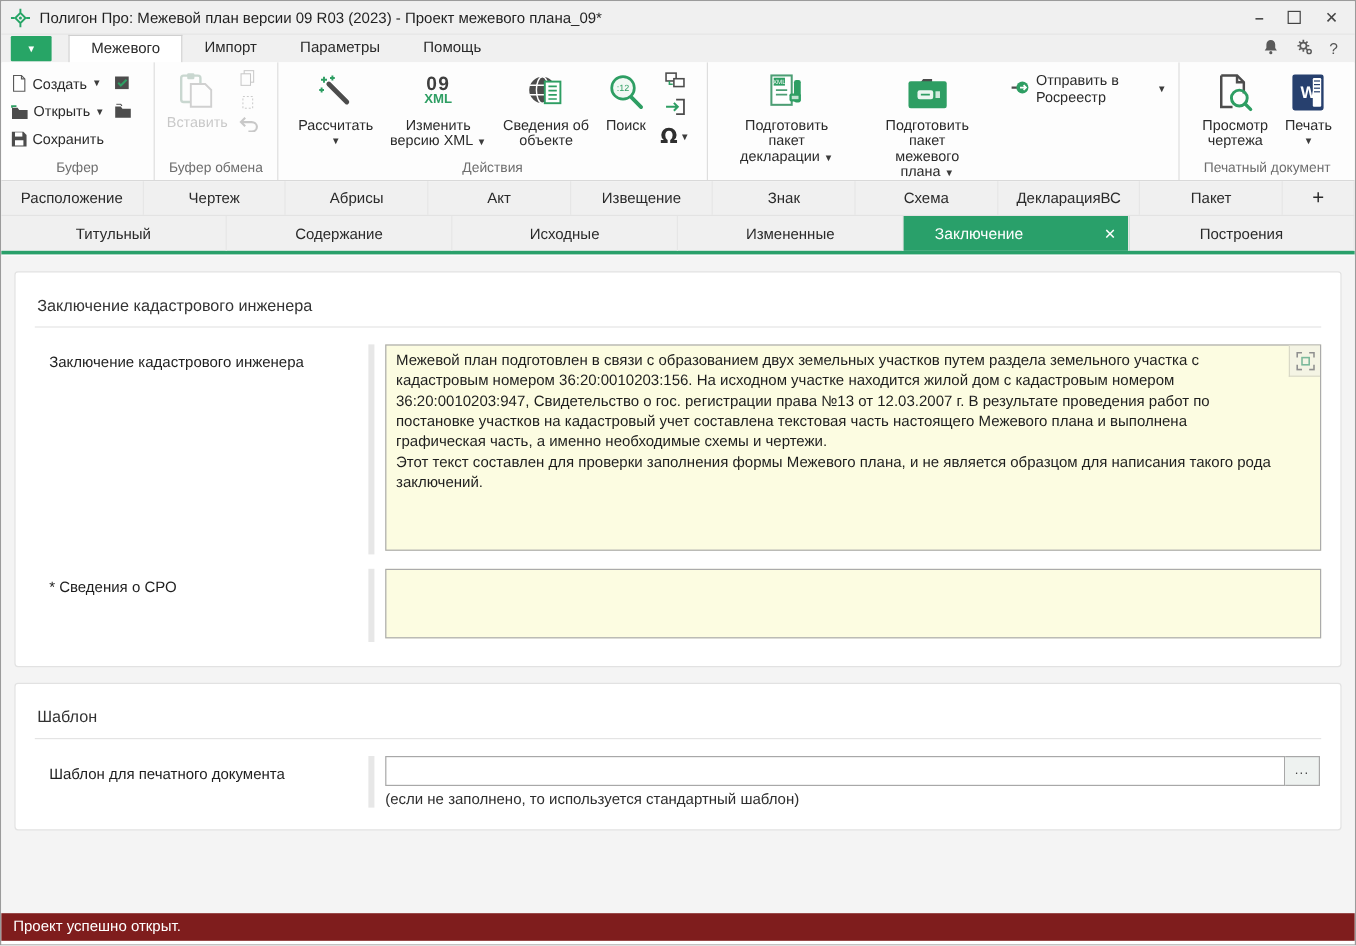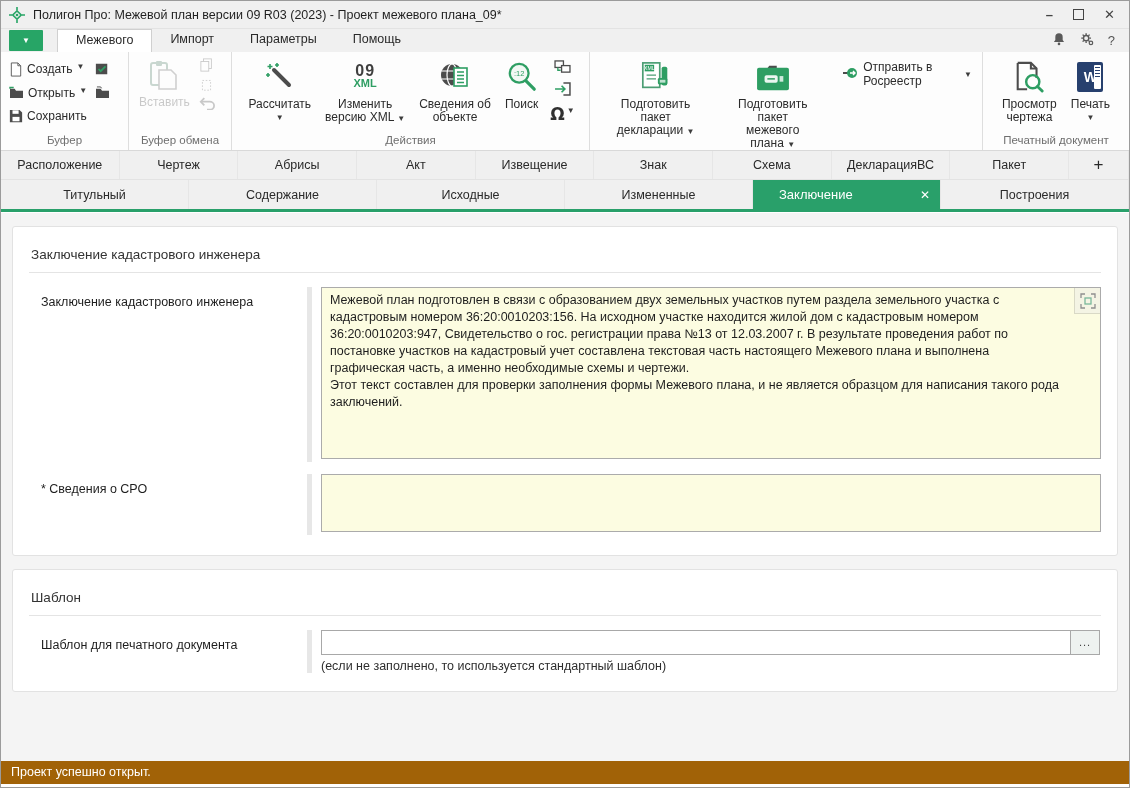--- a/index.html
+++ b/index.html
@@ -29,21 +29,21 @@
   .menubar-right .mi { color:#555; font-size:13px; }
 
   
   .ribbon { position:absolute; top:51px; left:0; right:0; height:99px; background:#fdfdfd; border-bottom:1px solid #d9d9d9; display:flex; }
   .rgroup { border-right:1px solid #dedede; display:flex; flex-direction:column; padding:4px 4px 0 4px; }
   .rg-content { flex:1; display:flex; align-items:flex-start; }
   .rg-label { height:18px; text-align:center; color:#6e6e6e; font-size:11.5px; line-height:16px; }
   .rbtn { display:flex; flex-direction:column; align-items:center; padding:3px 7px; border-radius:2px; text-align:center; line-height:13px; color:#2b2b2b; }
   .rbtn .icn { height:36px; display:flex; align-items:center; justify-content:center; margin-bottom:3px; }
   .dd { font-size:8px; color:#3c3c3c; }
-  .smallrow { display:flex; gap:4px; padding:2px 2px; white-space:nowrap; color:#2b2b2b;}
+  .smallrow { display:flex; align-items:center; gap:4px; padding:2px 2px; white-space:nowrap; color:#2b2b2b;}
   .filegrid { display:flex; gap:6px; padding:4px 2px; }
   .filecol { display:flex; flex-direction:column; gap:5px; }
   .fileicons { display:flex; flex-direction:column; gap:7px; padding-top:2px; }
   .disabled { opacity:.45; filter:grayscale(.35); }
   .minicol { display:flex; flex-direction:column; align-items:center; gap:3px; padding:2px 3px; }
   .pastebtn { display:flex; flex-direction:column; align-items:center; padding:4px 6px; color:#8a8a8a; }
   .sendbtn { display:flex; align-items:center; gap:5px; padding:4px 6px; color:#2b2b2b; }
   .omega { font-family:"DejaVu Sans", sans-serif; font-size:17px; font-weight:bold; color:#2f2f2f; line-height:16px;}
   .xmlicon { display:flex; flex-direction:column; align-items:center; line-height:13px; }
   .xmlicon .t09 { font-size:16px; font-weight:bold; color:#3f3f3f; letter-spacing:1px;}
@@ -78,21 +78,21 @@
     padding:4px 34px 4px 8px; line-height:17px; outline:none;
   }
   .ta-big { height:172px; }
   .ta-small { height:58px; padding-right:8px !important; }
   .expandbtn { position:absolute; top:1px; right:1px; width:26px; height:26px; background:#f4f4e4; border-left:1px solid #d9d9c6; border-bottom:1px solid #d9d9c6; display:flex; align-items:center; justify-content:center; }
   .tplrow input { width:calc(100% - 30px); height:25px; border:1px solid #a8a8a8; padding:0 6px; font-family:"Liberation Sans", sans-serif; font-size:12.5px; outline:none; vertical-align:top;}
   .browsebtn { display:inline-block; width:29px; height:25px; border:1px solid #a8a8a8; border-left:none; background:#eef2f0; color:#444; text-align:center; line-height:23px; font-size:11px; letter-spacing:1px; vertical-align:top; }
   .hint { margin-top:4px; font-size:12.5px; color:#2e2e2e; }
 
   
-  .statusbar { position:absolute; left:0; right:0; bottom:3px; height:23px; background:#a16207; color:#fff; font-size:12.5px; line-height:23px; padding-left:10px; }
+  .statusbar { position:absolute; left:0; right:0; bottom:3px; height:23px; background:#7f1d1d; color:#fff; font-size:12.5px; line-height:23px; padding-left:10px; }
 </style>
 </head>
 <body>
 
 <div class="window">
 
   <div class="titlebar">
     <span class="appicon">
       <svg width="16" height="16" viewBox="0 0 16 16">
           <g stroke="#27a566" stroke-width="1.6" fill="none">

